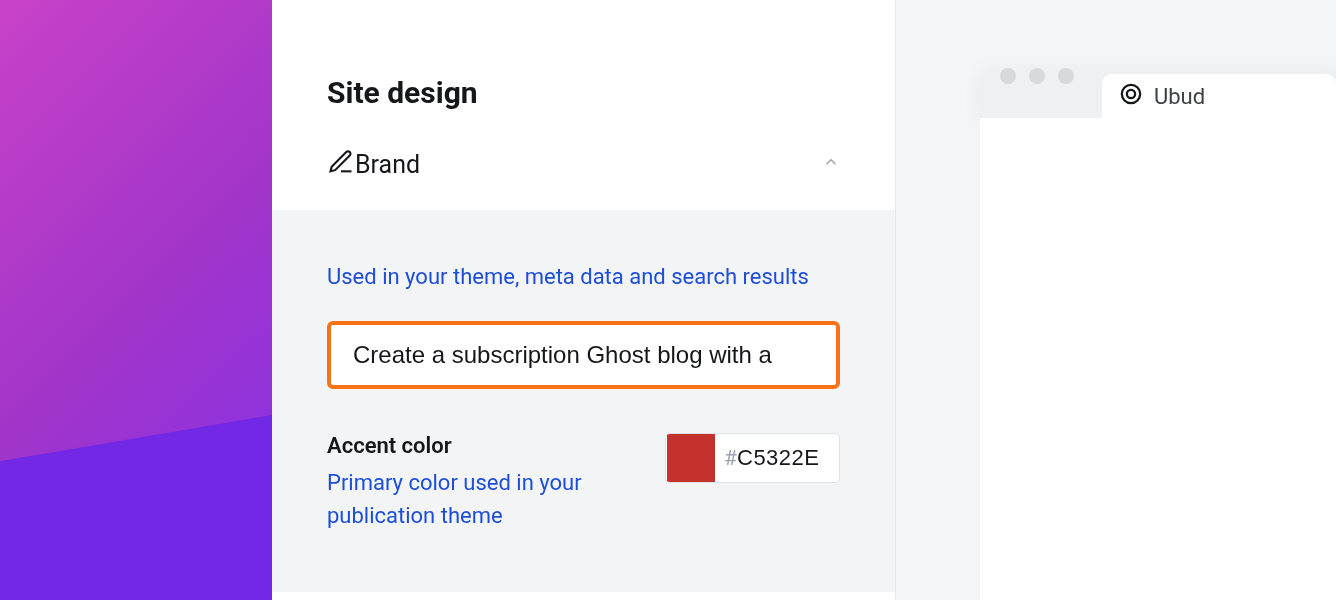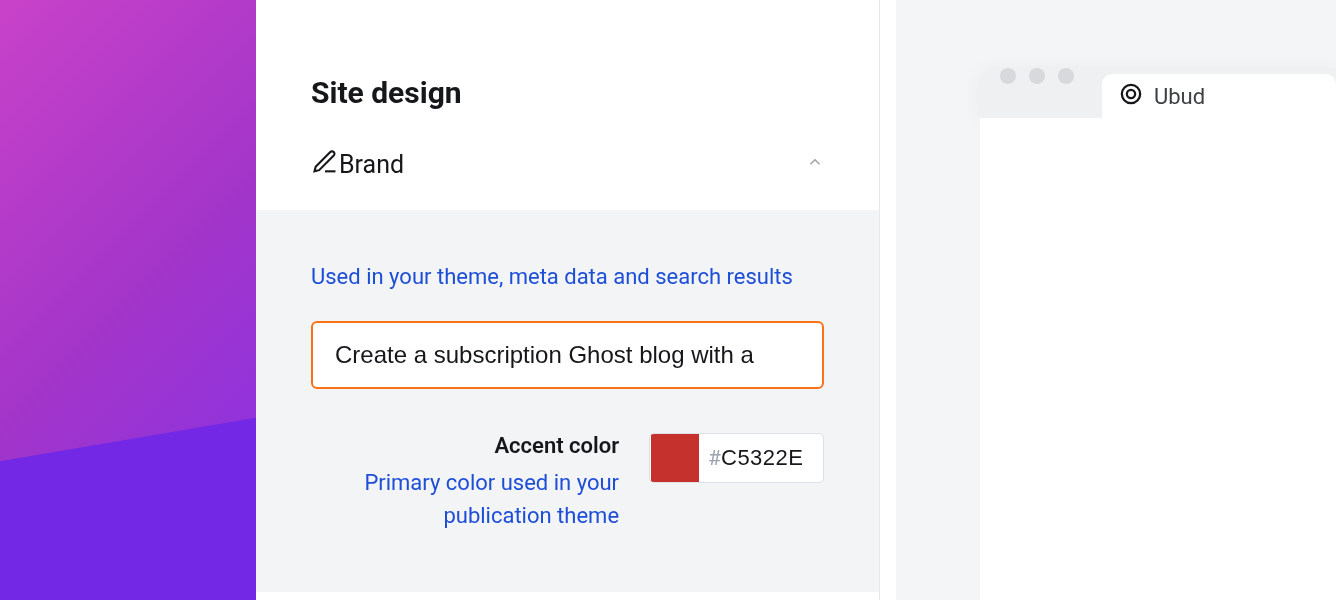--- a/index.html
+++ b/index.html
@@ -28,21 +28,21 @@
       position: absolute;
       left: 0;
       bottom: 0;
       width: 272px;
       height: 185px;
       background: #7228e5;
       clip-path: polygon(0 25%, 100% 0, 100% 100%, 0 100%);
     }
     .panel {
       position: absolute;
-      left: 256px;
+      left: 272px;
       top: 0;
       width: 624px;
       height: 600px;
       background: #fff;
       border-right: 1px solid #e5e7eb;
       z-index: 1;
     }
     .panel-header {
       padding: 75px 55px 30px 55px;
     }
@@ -93,40 +93,39 @@
     .field-hint {
       font-size: 22px;
       font-weight: 400;
       color: #1d4ed8;
       line-height: 1.5;
       margin-bottom: 28px;
     }
     .text-input {
       width: 100%;
       height: 68px;
-      border: 2px solid #f97316;
+      border: 4px solid #f97316;
       border-radius: 6px;
       padding: 0 22px;
       font-size: 24px;
       color: #15171a;
       background: #fff;
       outline: none;
       white-space: nowrap;
       overflow: hidden;
       text-overflow: clip;
     }
     .accent-row {
       display: flex;
       justify-content: space-between;
       align-items: flex-start;
       gap: 30px;
     }
     .accent-text {
       flex: 1;
-      text-align: right;
     }
     .color-picker {
       display: flex;
       align-items: center;
       border: 1px solid #dde1e5;
       border-radius: 5px;
       background: #fff;
       height: 50px;
       overflow: hidden;
     }

